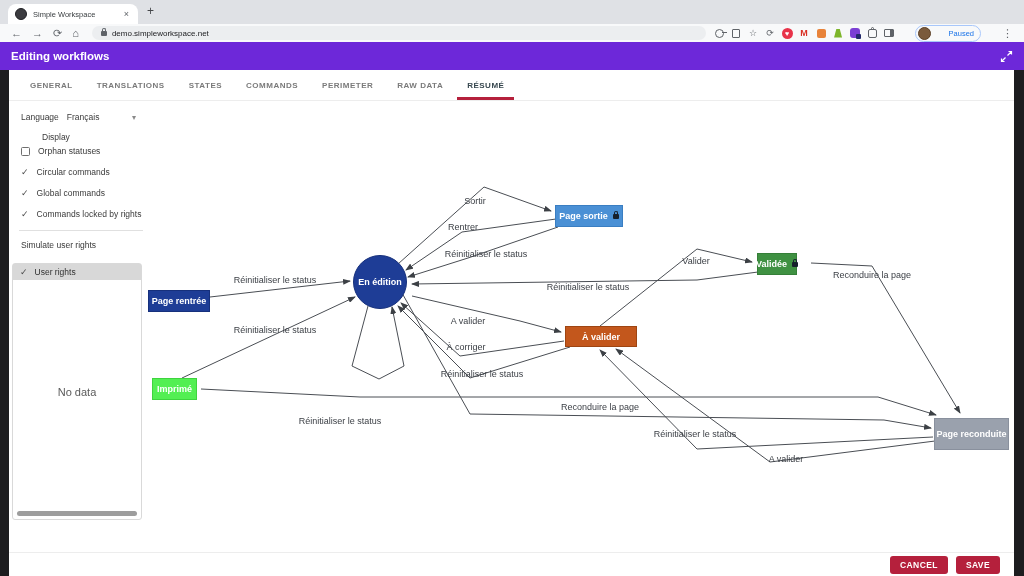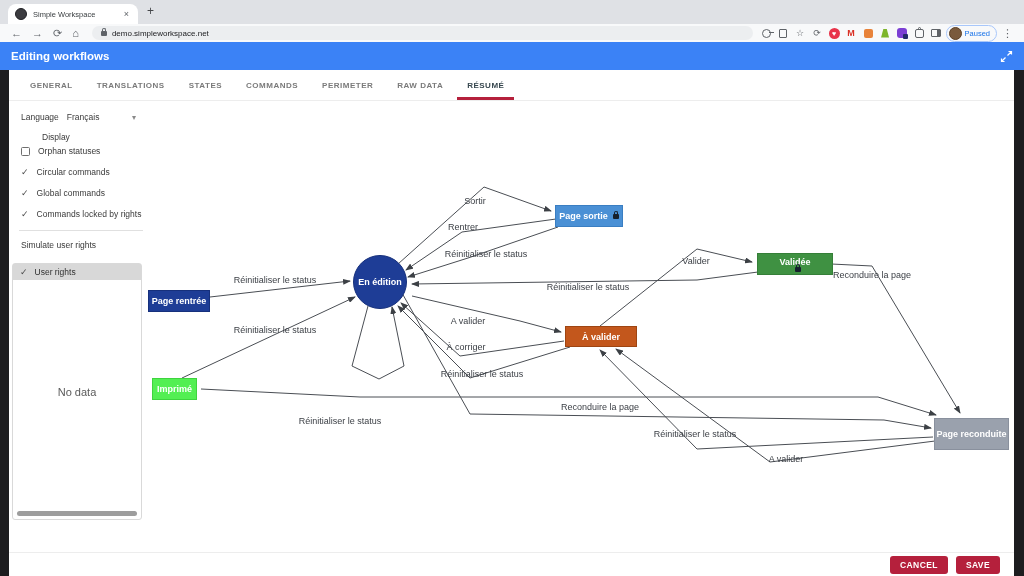--- a/index.html
+++ b/index.html
@@ -34,27 +34,27 @@
             display:flex;align-items:center;justify-content:center;}
   .i-m{color:#d93025;font-weight:bold;font-size:9px;}
   .i-orange{width:9px;height:9px;background:#e8833a;border-radius:2px;}
   .i-flask{width:8px;height:9px;background:#7db52b;clip-path:polygon(30% 0,70% 0,100% 100%,0 100%);}
   .i-purple{width:10px;height:10px;background:#7b3fd4;border-radius:3px;position:relative;}
   .i-purple:after{content:"";position:absolute;right:-1px;bottom:-1px;width:5px;height:5px;background:#232a6b;border-radius:1px;}
   .i-puzzle{width:9px;height:9px;border:1.2px solid #5f6368;border-radius:2px;box-sizing:border-box;position:relative;}
   .i-puzzle:after{content:"";position:absolute;left:2px;top:-3px;width:3px;height:3px;border:1.2px solid #5f6368;border-radius:50%;box-sizing:border-box;}
   .i-sidebar{width:10px;height:8px;border:1.2px solid #5f6368;border-radius:1px;box-sizing:border-box;position:relative;}
   .i-sidebar:after{content:"";position:absolute;right:0;top:0;bottom:0;width:3px;background:#5f6368;}
-  .profile{display:flex;align-items:center;gap:3px;border:1px solid #a8c7fa;border-radius:9px;
-           padding:1px 6px 1px 2px;margin:0 0;}
+  .profile{display:flex;align-items:center;gap:18px;border:1px solid #a8c7fa;border-radius:9px;
+           padding:1px 6px 1px 2px;margin:0 16px;}
   .avatar{width:11px;height:11px;border-radius:50%;background:#7a5a3c;border:1px solid #5c4026;}
   .paused{font-size:7.5px;color:#1a73e8;}
 
   
-  .appheader{position:absolute;top:42px;left:0;right:0;height:28px;background:#3b82f6;color:#fff;
+  .appheader{position:absolute;top:42px;left:0;right:0;height:28px;background:#6d28d9;color:#fff;
              display:flex;align-items:center;padding:0 11px;box-sizing:border-box;}
   .apptitle{font-size:11.5px;font-weight:bold;flex:1;}
 
   
   .panel{position:absolute;top:70px;left:9px;width:1005px;height:506px;background:#fff;}
   .tabbar{display:flex;height:30px;align-items:stretch;border-bottom:1px solid #ededed;padding-left:9px;}
   .tab-item{padding:4px 12px;display:flex;align-items:center;font-size:8px;font-weight:bold;
             letter-spacing:.5px;color:#7a7a7a;position:relative;white-space:nowrap;}
   .tab-item.active{color:#37474f;}
   .tab-item.active:after{content:"";position:absolute;left:2px;right:2px;bottom:0;height:3px;background:#b5203c;}
@@ -257,21 +257,21 @@
       <div class="wf-node" style="left: 353px; top: 255px; height: 54px; width: 54px; border-radius: 50%; background: rgb(30, 61, 150); border: 1px solid rgb(22, 48, 124);">
         <span>En édition</span>
       </div>
       <div class="wf-node" style="left: 148px; top: 290px; width: 62px; height: 22px; background: rgb(30, 61, 150); border: 1px solid rgb(22, 48, 124);">
         <span>Page rentrée</span>
       </div>
       <div class="wf-node" style="left: 555px; top: 205px; width: 68px; height: 22px; background: rgb(74, 144, 213); border: 1px solid rgb(58, 126, 194);">
         <span>Page sortie</span>
         <span class="wf-lock"></span>
       </div>
-      <div class="wf-node" style="left: 757px; top: 253px; width: 76px; height: 22px; background: rgb(63, 145, 66); border: 1px solid rgb(53, 127, 56); flex-direction: column;">
+      <div class="wf-node" style="left: 757px; top: 253px; width: 40px; height: 22px; background: rgb(63, 145, 66); border: 1px solid rgb(53, 127, 56);">
         <span>Validée</span>
         <span class="wf-lock"></span>
       </div>
       <div class="wf-node" style="left: 565px; top: 326px; width: 72px; height: 21px; background: rgb(195, 87, 28); border: 1px solid rgb(158, 69, 18);">
         <span>À valider</span>
       </div>
       <div class="wf-node" style="left: 152px; top: 378px; width: 45px; height: 22px; background: rgb(83, 239, 83); border: 1px solid rgb(62, 212, 62);">
         <span>Imprimé</span>
       </div>
       <div class="wf-node" style="left: 934px; top: 418px; width: 75px; height: 32px; background: rgb(154, 161, 173); border: 1px solid rgb(137, 144, 157);">

